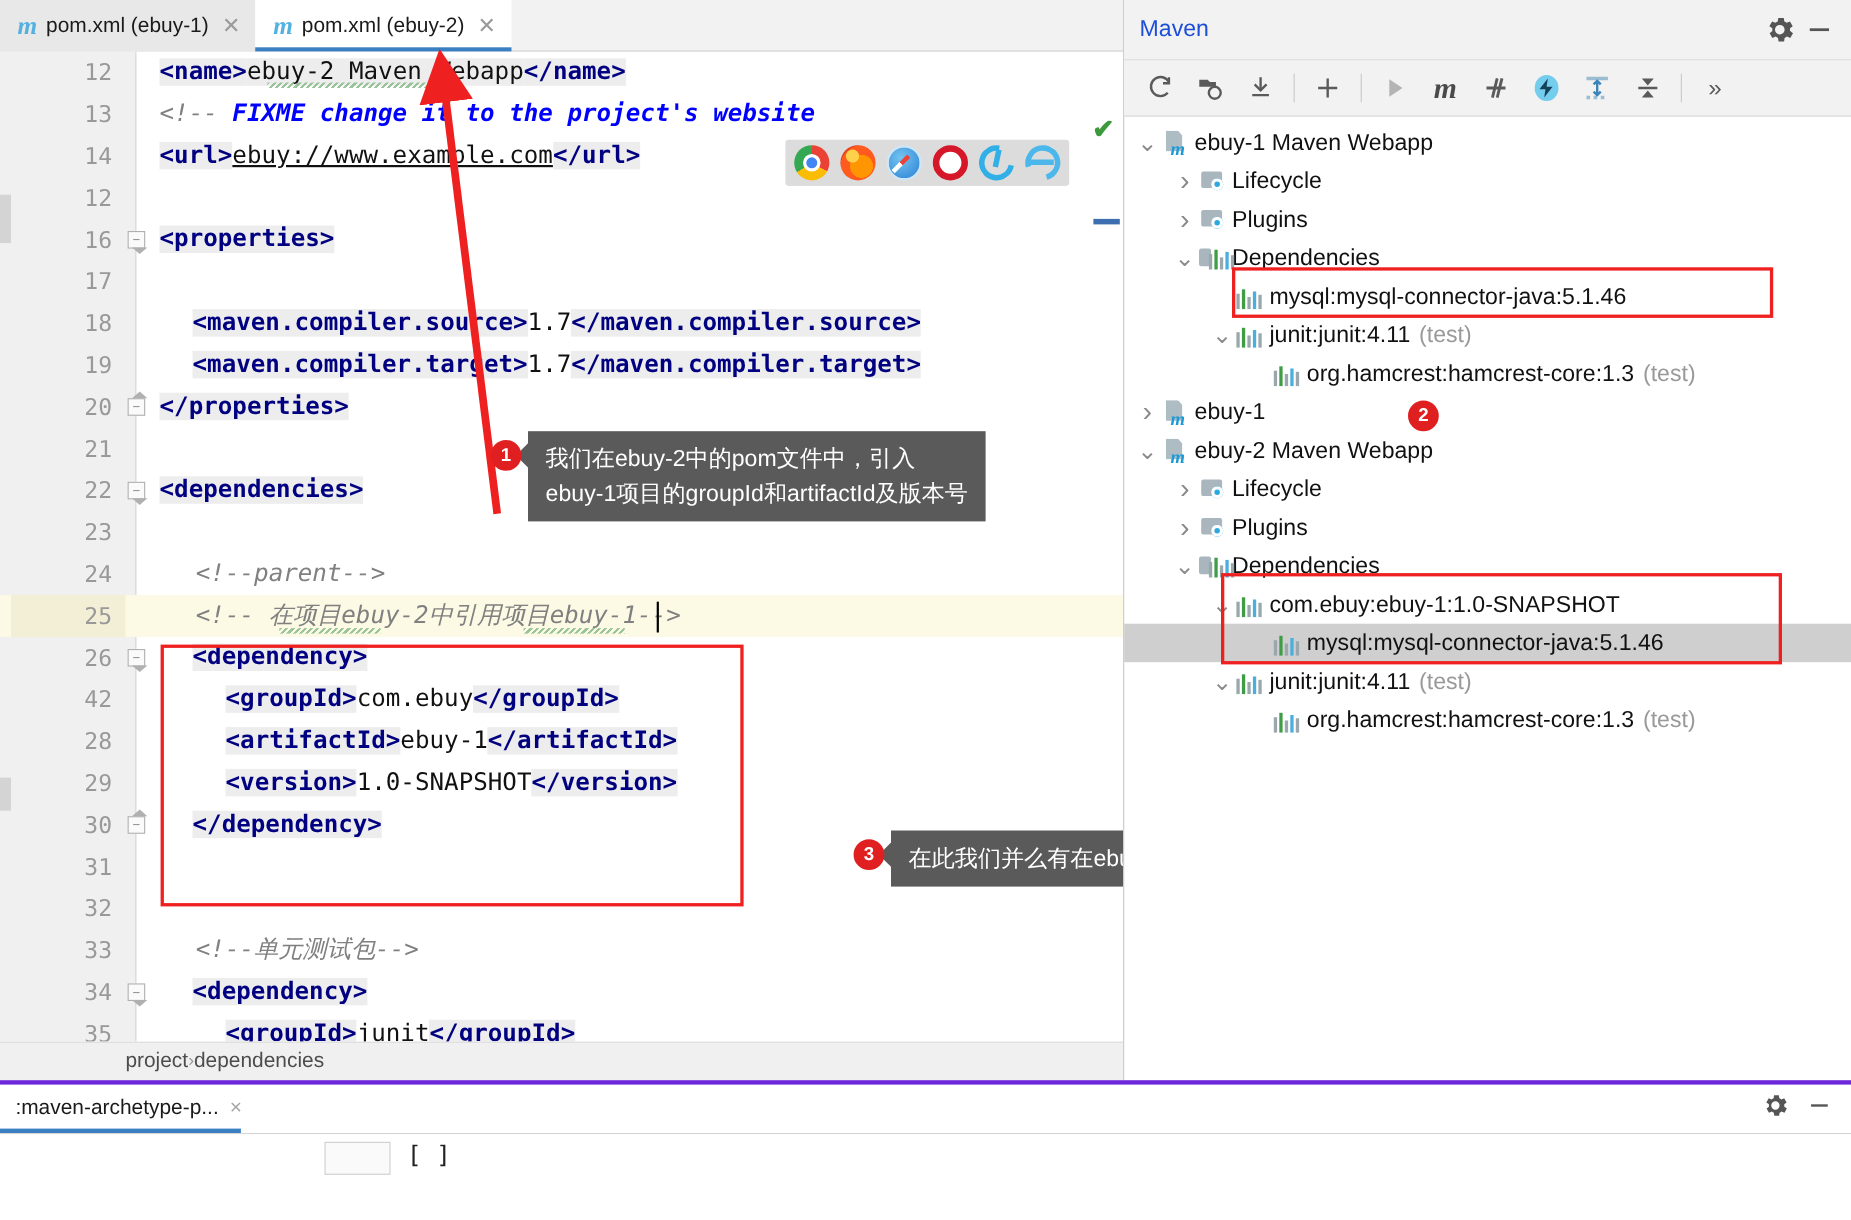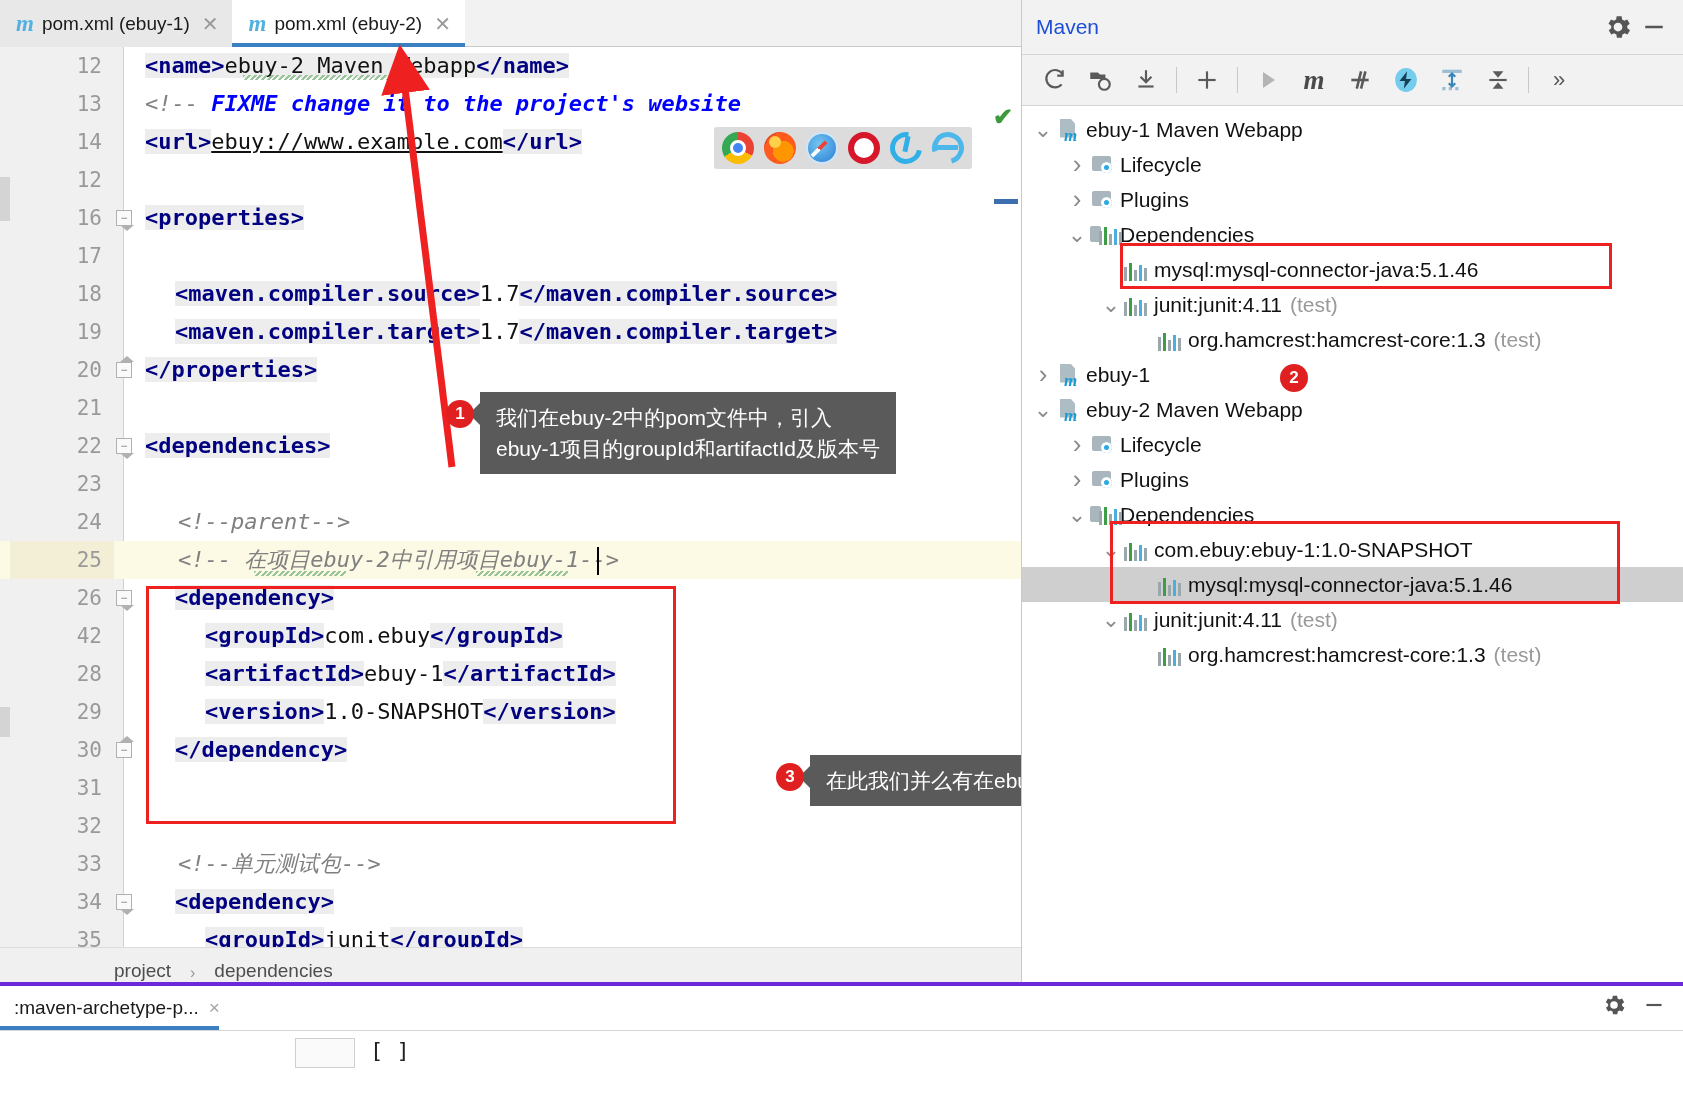--- a/index.html
+++ b/index.html
@@ -145,22 +145,22 @@
   .cbox::before{
     content:""; position:absolute; left:-11px; top:11px;
     border-top:11px solid transparent; border-bottom:11px solid transparent;
     border-right:11px solid #5a5a5a;
   }
 
   
   .breadcrumb{
     position:absolute; top:947px; left:0; width:1021px; height:35px;
     background:#f0f0f0; border-top:1px solid #dcdcdc;
-    display:flex; align-items:flex-end; padding-left:114px;
-    font-size:19px; color:#4d4d4d; gap:19px;
+    display:flex; align-items:center; padding-left:114px;
+    font-size:19px; color:#4d4d4d; gap:0;
   }
   .breadcrumb .sep{ color:#9a9a9a; font-size:16px; }
 
   
   .maven{
     position:absolute; top:0; left:1021px; width:662px; height:982px;
     background:#ffffff; border-left:1px solid #c9c9c9;
   }
   .mvn-head{
     height:55px; background:#f2f2f2; border-bottom:1px solid #d6d6d6;

